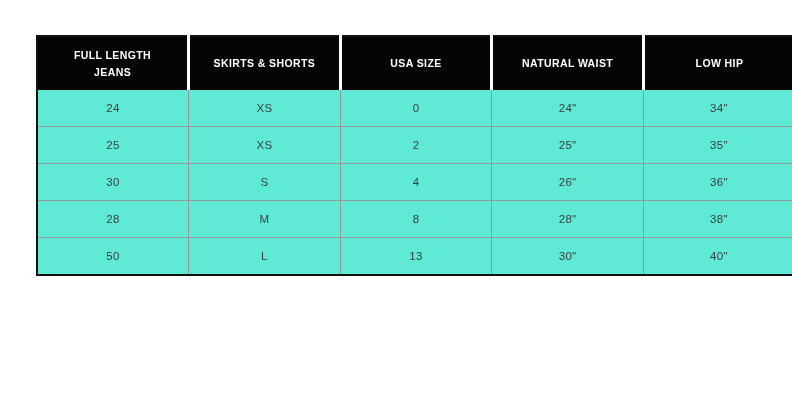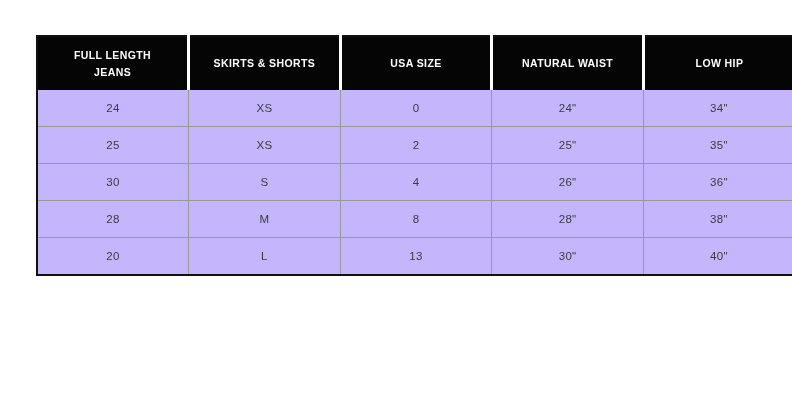--- a/index.html
+++ b/index.html
@@ -43,21 +43,21 @@
   table.size-chart thead th:first-child {
     border-left: none;
   }
   table.size-chart thead th .wrap-narrow {
     display: inline-block;
     max-width: 100px;
   }
   table.size-chart tbody td {
     height: 36px;
     padding: 0 4px;
-    background: #c4b5fd;
+    background: #5eead4;
     color: #3c3c3c;
     font-size: 11.5px;
     letter-spacing: 0.3px;
     text-align: center;
     vertical-align: middle;
     border: 1px solid #999999;
   }
   table.size-chart tbody tr:first-child td {
     border-top: none;
   }
@@ -99,21 +99,21 @@
         <td>36"</td>
       </tr>
       <tr>
         <td>28</td>
         <td>M</td>
         <td>8</td>
         <td>28"</td>
         <td>38"</td>
       </tr>
       <tr>
-        <td>20</td>
+        <td>50</td>
         <td>L</td>
         <td>13</td>
         <td>30"</td>
         <td>40"</td>
       </tr>
     </tbody>
   </table>
 </div>
 
 </body></html>

